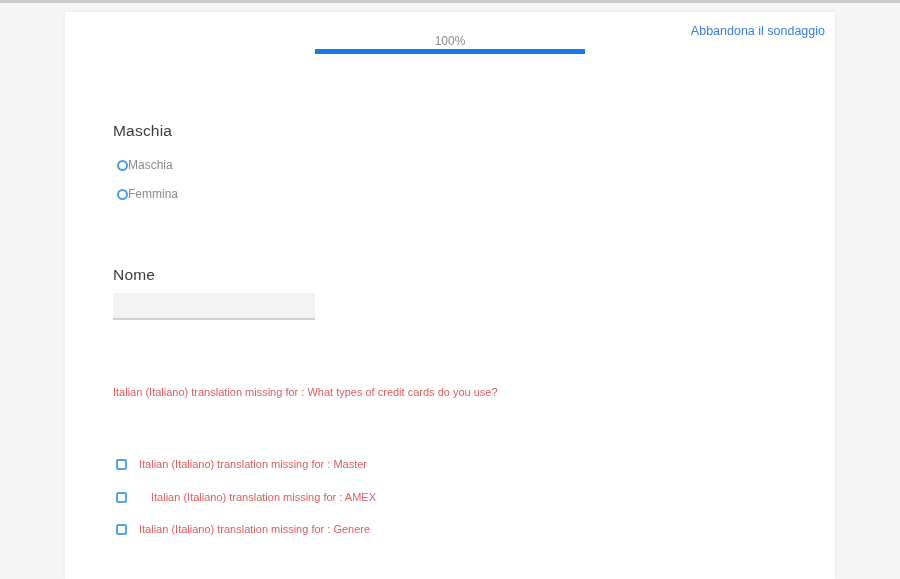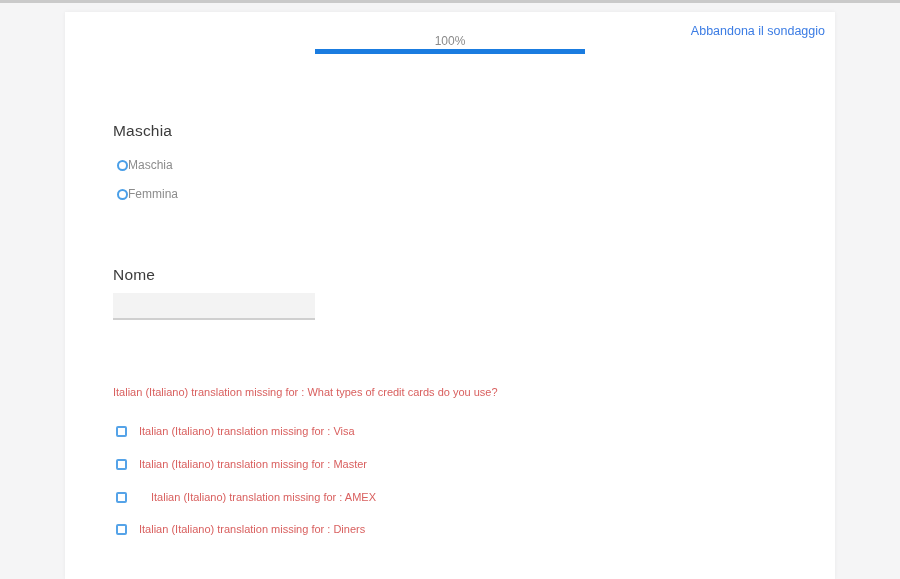--- a/index.html
+++ b/index.html
@@ -128,33 +128,29 @@
     <span class="radio-circle"></span>
     <span class="radio-label">Femmina</span>
   </div>
 
   <div class="q-label nome">Nome</div>
 
   <input class="text-input" type="text" value="" style="">
 
   <div class="question-missing">Italian (Italiano) translation missing for : What types of credit cards do you use?</div>
 
-  <div class="check-row row-visa">
-    <span class="checkbox-square"></span>
-    <span class="check-label">Italian (Italiano) translation missing for : Visa</span>
-  </div>
 
   <div class="check-row row-master">
     <span class="checkbox-square"></span>
     <span class="check-label">Italian (Italiano) translation missing for : Master</span>
   </div>
 
   <div class="check-row row-amex">
     <span class="checkbox-square"></span>
     <span class="check-label">Italian (Italiano) translation missing for : AMEX</span>
   </div>
 
   <div class="check-row row-diners">
     <span class="checkbox-square"></span>
-    <span class="check-label">Italian (Italiano) translation missing for : Diners</span>
+    <span class="check-label">Italian (Italiano) translation missing for : Genere</span>
   </div>
 
 </div>
 
 </body></html>

